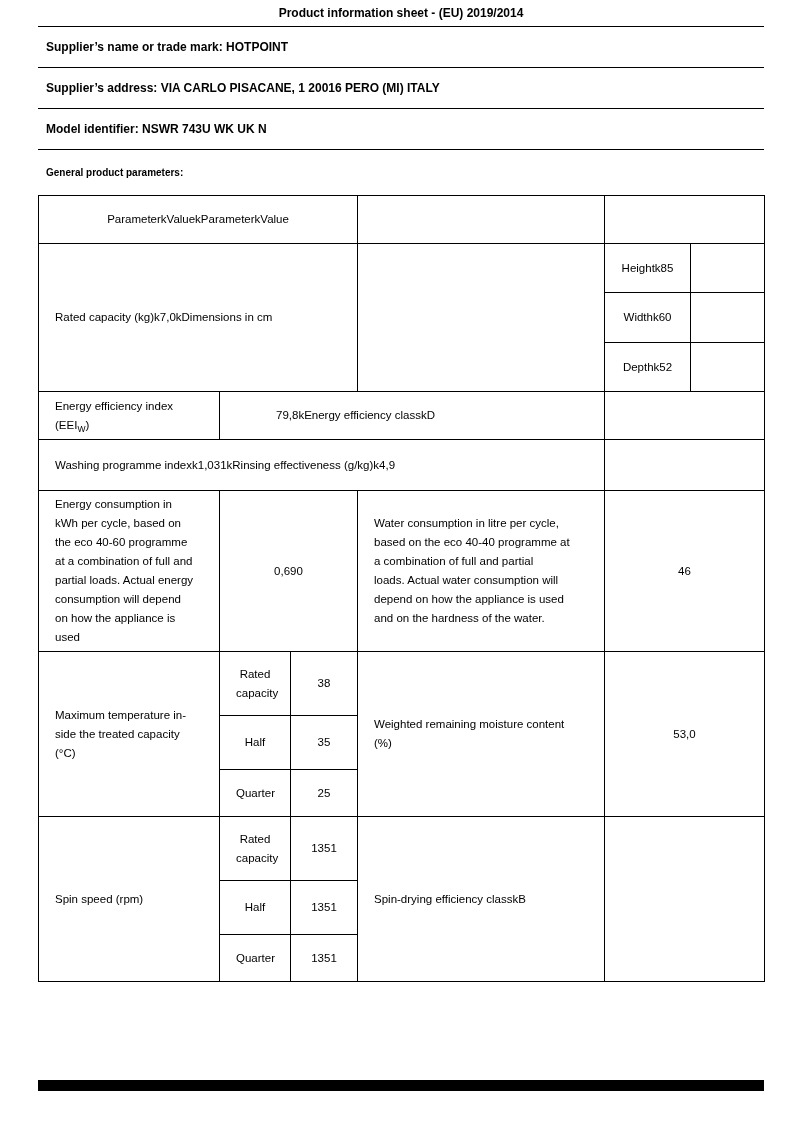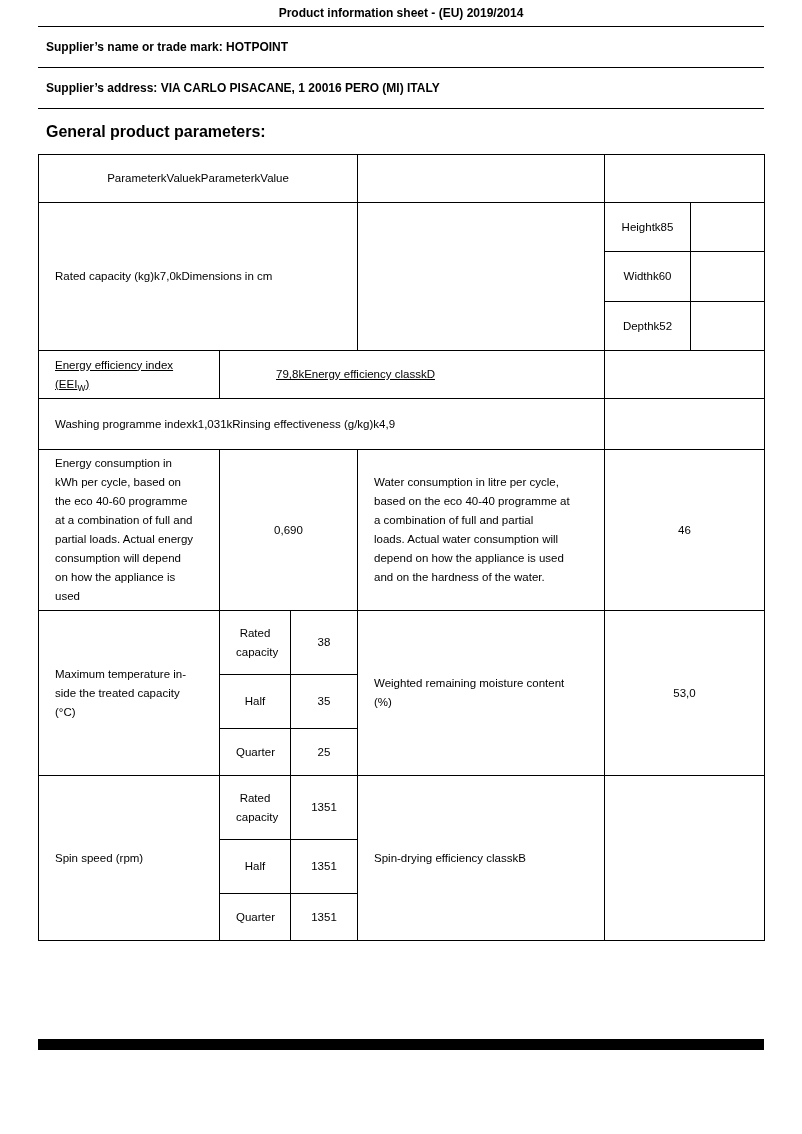--- a/index.html
+++ b/index.html
@@ -29,21 +29,21 @@
       font-weight: bold;
       font-size: 12px;
       border-bottom: 1px solid #000;
       padding-left: 8px;
     }
     .section-heading {
       height: 45px;
       display: flex;
       align-items: center;
       font-weight: bold;
-      font-size: 16px;
+      font-size: 10px;
       padding-left: 8px;
     }
     table.params {
       width: 726px;
       border-collapse: collapse;
       table-layout: fixed;
       font-size: 11.5px;
     }
     table.params td {
       border: 1px solid #000;
@@ -52,21 +52,21 @@
       line-height: 19px;
       white-space: pre-line;
       overflow: hidden;
     }
     .center { text-align: center; }
     .indent56 { padding-left: 56px !important; }
     sub { font-size: 8.5px; line-height: 0; }
     tr.rh48 { height: 48px; }
     tr.rh49 { height: 49px; }
     tr.rh50 { height: 50px; }
-    tr.rh67 { height: 48px; text-decoration: underline; }
+    tr.rh67 { height: 48px; }
     tr.rh51 { height: 51px; }
     tr.rh173 { height: 146px; }
     tr.rh64 { height: 64px; }
     tr.rh54 { height: 54px; }
     tr.rh47 { height: 47px; }
     .bottom-bar {
       margin-top: 98px;
       width: 726px;
       height: 11px;
       background: #000;
@@ -76,20 +76,21 @@
 <body>
 
 <div class="sheet">
 
   <div class="doc-title">Product information sheet - (EU) 2019/2014</div>
 
   <div class="head-line">Supplier’s name or trade mark: HOTPOINT</div>
 
   <div class="head-line">Supplier’s address: VIA CARLO PISACANE, 1 20016 PERO (MI) ITALY</div>
 
+  <div class="head-line">Model identifier: NSWR 743U WK UK N</div>
 
   <div class="section-heading">General product parameters:</div>
 
   <table class="params">
     <colgroup>
       <col style="width:181px">
       <col style="width:71px">
       <col style="width:67px">
       <col style="width:247px">
       <col style="width:86px">

